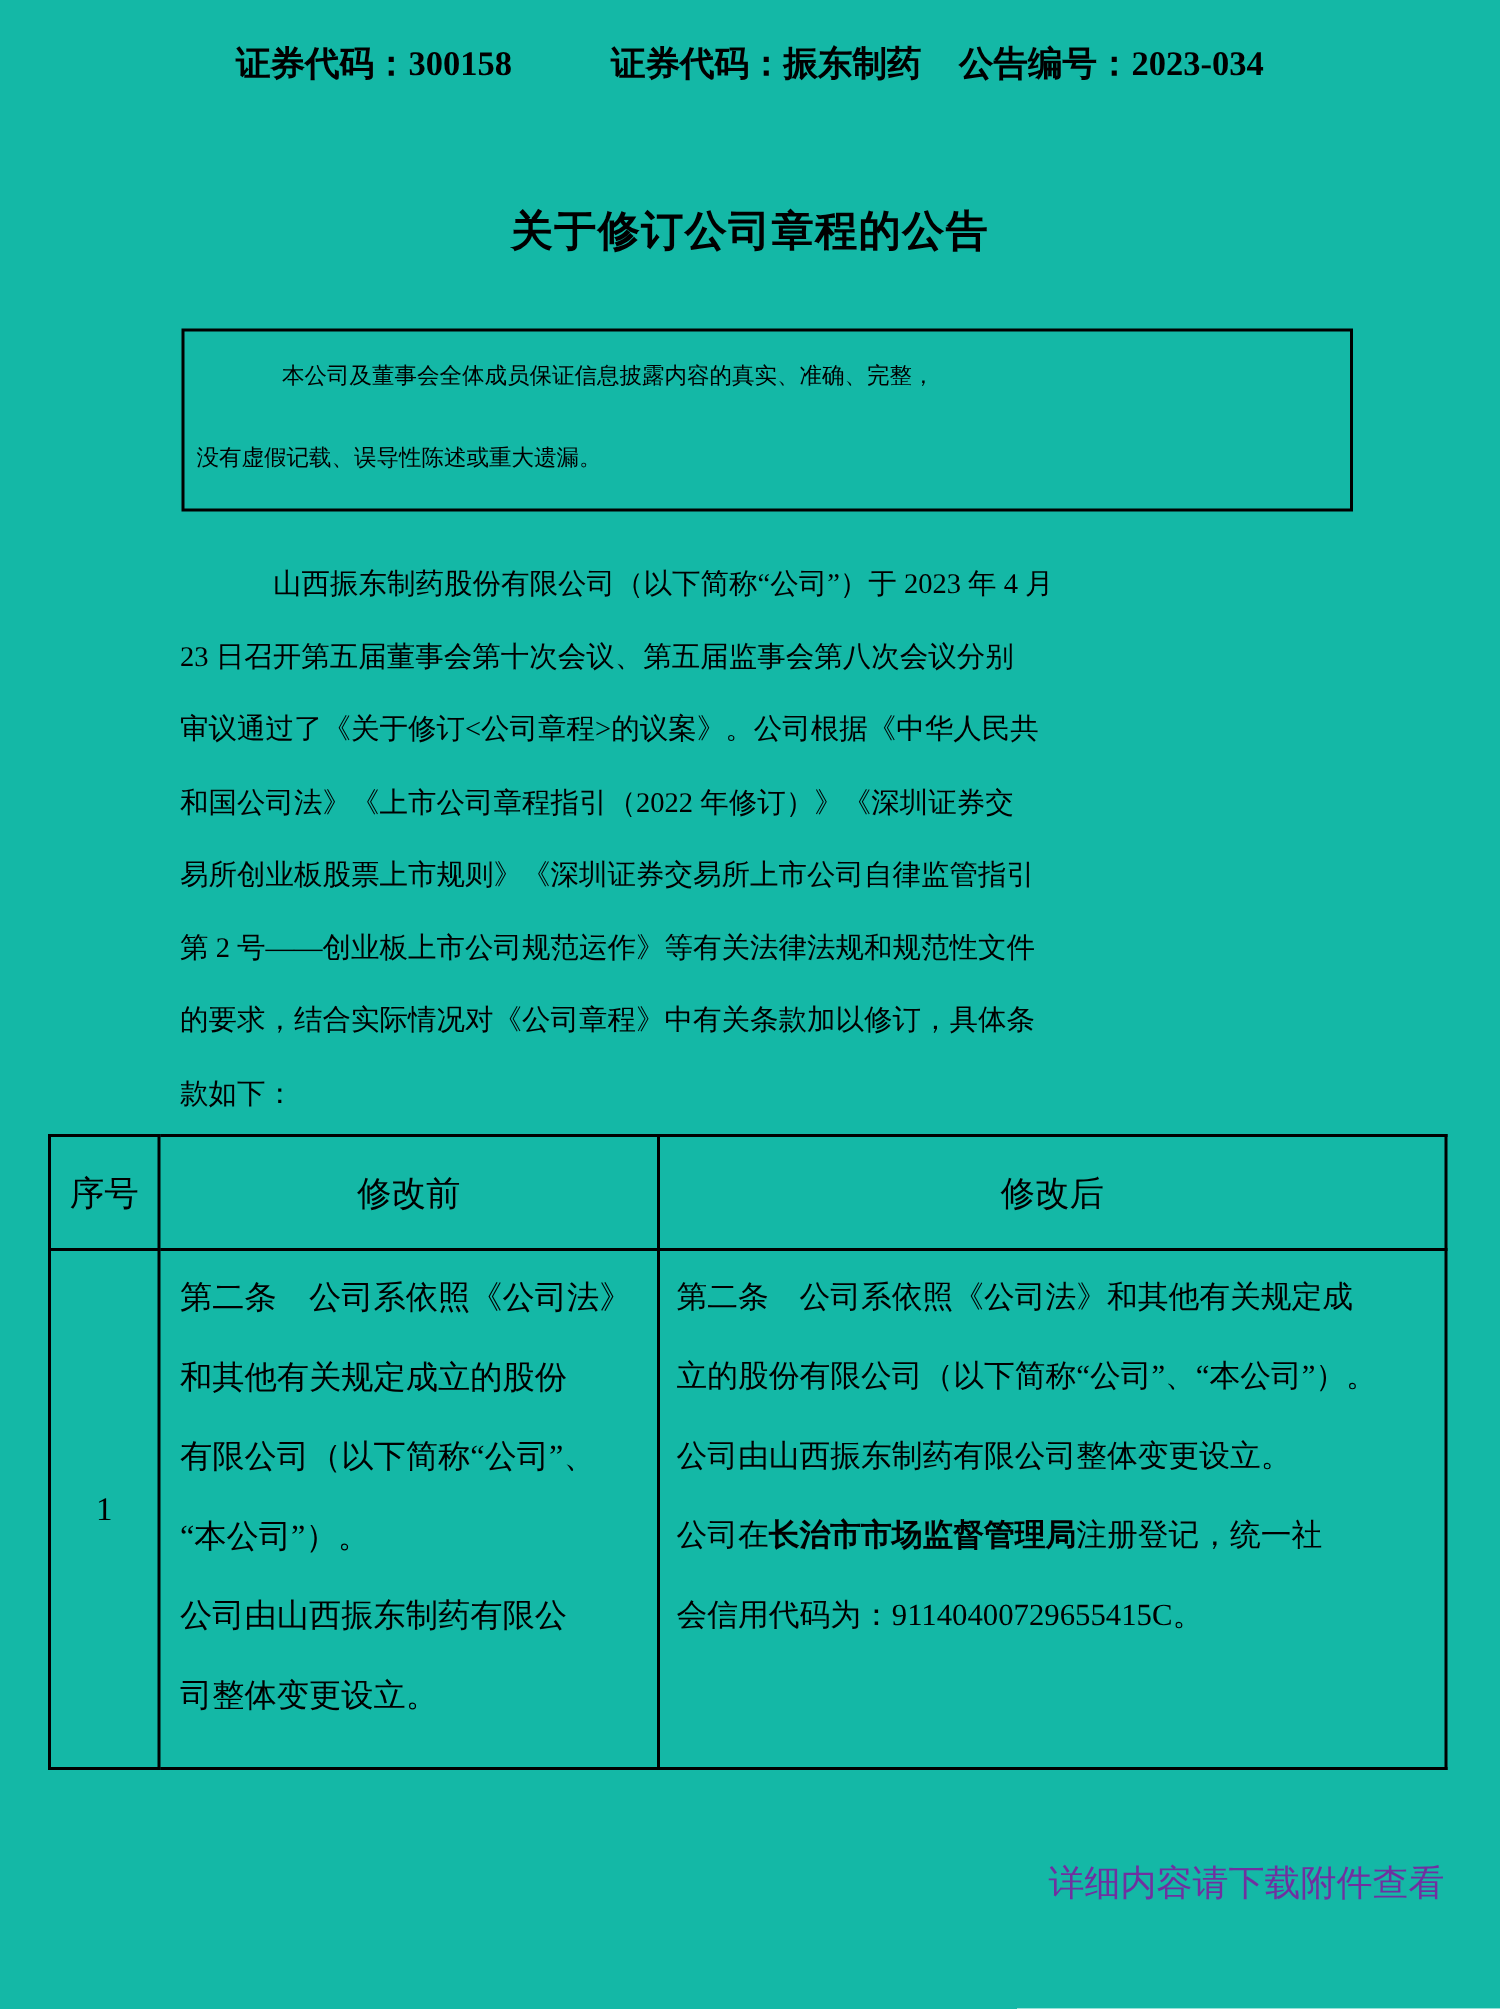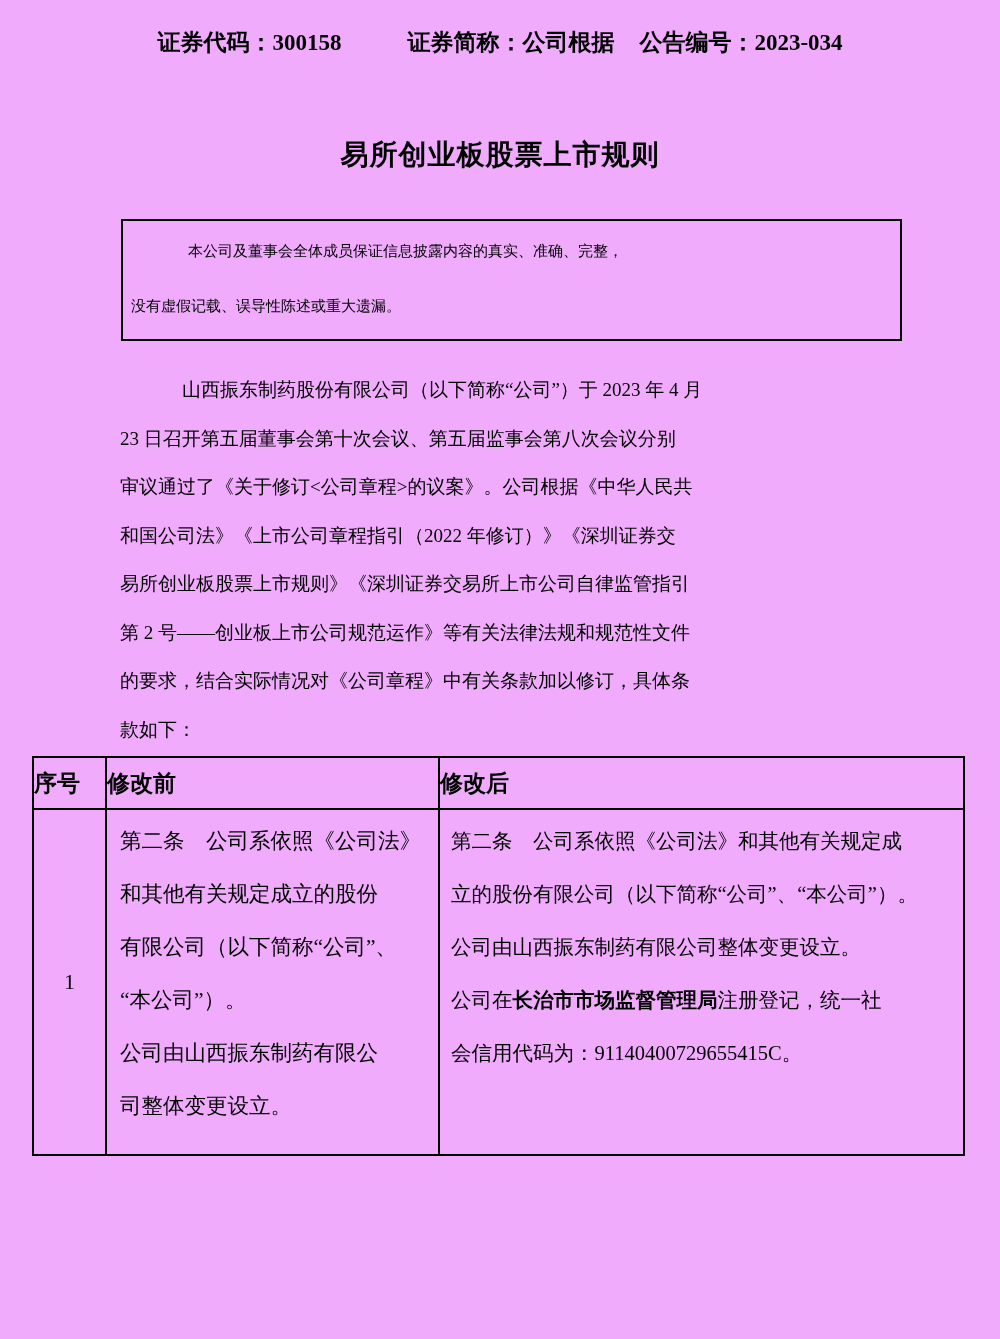--- a/index.html
+++ b/index.html
@@ -1,20 +1,20 @@
 <!DOCTYPE html>
 <html><head>
 <meta charset="utf-8">
 <style>
   html, body { margin: 0; padding: 0; background: #ffffff; }
   .page {
     position: relative;
     width: 1000px;
     height: 1339px;
-    background: #f0abfc;
+    background: #14b8a6;
     color: #000000;
     font-family: "Liberation Serif", "DejaVu Serif", serif;
     overflow: hidden;
   }
   .doc-header {
     margin-top: 30px;
     display: flex;
     justify-content: center;
     font-size: 23px;
     font-weight: bold;
@@ -65,24 +65,24 @@
     border-collapse: collapse;
     table-layout: fixed;
   }
   .mod-table col.c1 { width: 73px; }
   .mod-table col.c2 { width: 333px; }
   .mod-table col.c3 { width: 525px; }
   .mod-table th, .mod-table td { border: 2px solid #000000; }
   .mod-table th {
     height: 50px;
     font-size: 23px;
-    font-weight: bold;
-    text-align: left;
+    font-weight: normal;
+    text-align: center;
     vertical-align: middle;
-    padding: 0;
+    padding: 12px;
   }
   td.seq {
     text-align: center;
     vertical-align: middle;
     font-size: 22px;
     padding: 0;
   }
   td.cell {
     vertical-align: top;
     height: 324px;
@@ -105,25 +105,25 @@
     line-height: 28px;
   }
 </style>
 </head>
 <body>
 
 <div class="page">
 
   <div class="doc-header">
     <span>证券代码：300158</span>
-    <span class="hp-mid">证券简称：公司根据</span>
+    <span class="hp-mid">证券代码：振东制药</span>
     <span>公告编号：2023-034</span>
   </div>
 
-  <div class="title1">易所创业板股票上市规则</div>
+  <div class="title1">关于修订公司章程的公告</div>
 
   <div class="disclaimer">本公司及董事会全体成员保证信息披露内容的真实、准确、完整，
 没有虚假记载、误导性陈述或重大遗漏。</div>
 
   <div class="body-par">山西振东制药股份有限公司（以下简称“公司”）于 2023 年 4 月
 23 日召开第五届董事会第十次会议、第五届监事会第八次会议分别
 审议通过了《关于修订&lt;公司章程&gt;的议案》。公司根据《中华人民共
 和国公司法》《上市公司章程指引（2022 年修订）》《深圳证券交
 易所创业板股票上市规则》《深圳证券交易所上市公司自律监管指引
 第 2 号——创业板上市公司规范运作》等有关法律法规和规范性文件
@@ -154,14 +154,15 @@
 司整体变更设立。</td>
         <td class="cell cell-after"><span>第二条　公司系依照《公司法》和其他有关规定成
 立的股份有限公司（以下简称“公司”、“本公司”）。
 公司由山西振东制药有限公司整体变更设立。
 公司在</span><b>长治市市场监督管理局</b><span>注册登记，统一社
 会信用代码为：91140400729655415C。</span></td>
       </tr>
     </tbody>
   </table>
 
+  <div class="footer-note" style="color: rgb(112, 48, 160);">详细内容请下载附件查看</div>
 
 </div>
 
 </body></html>

